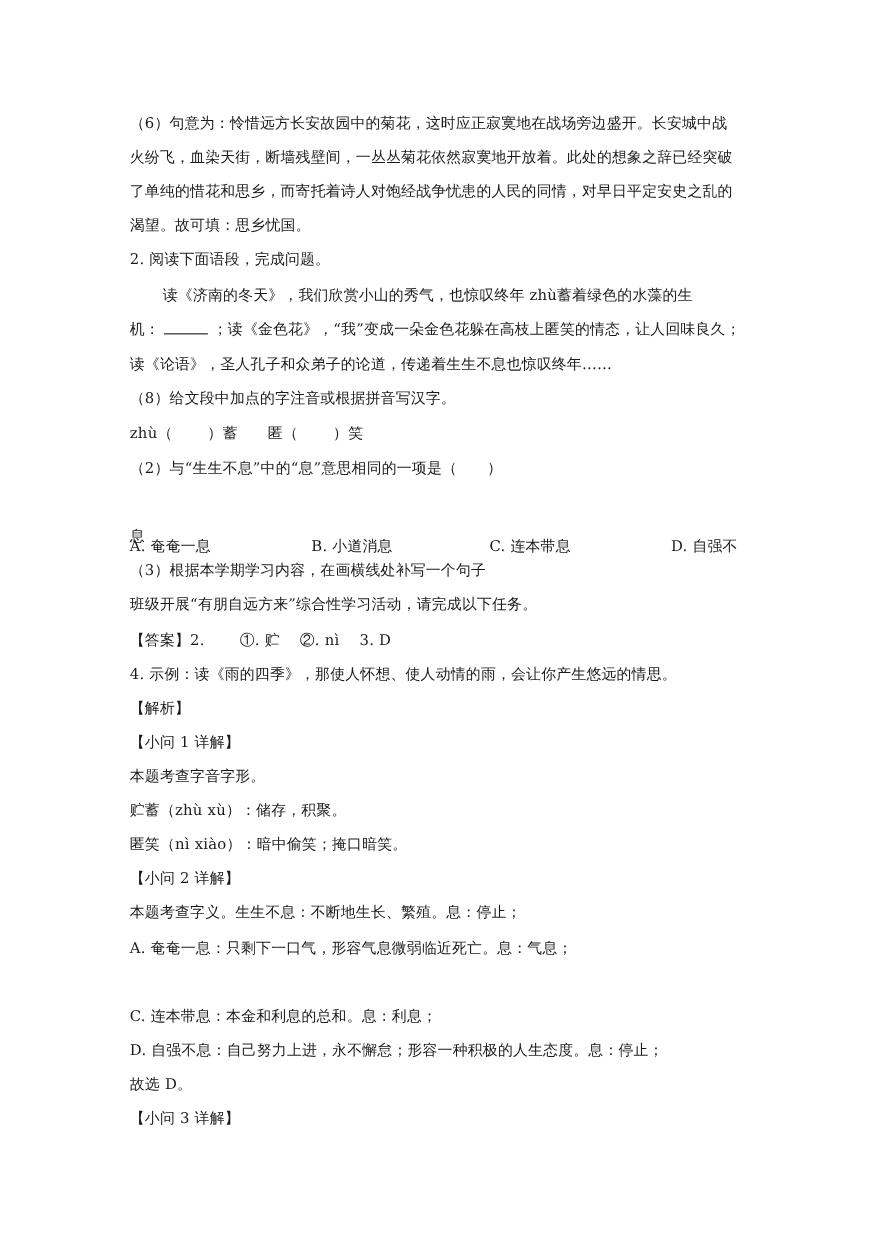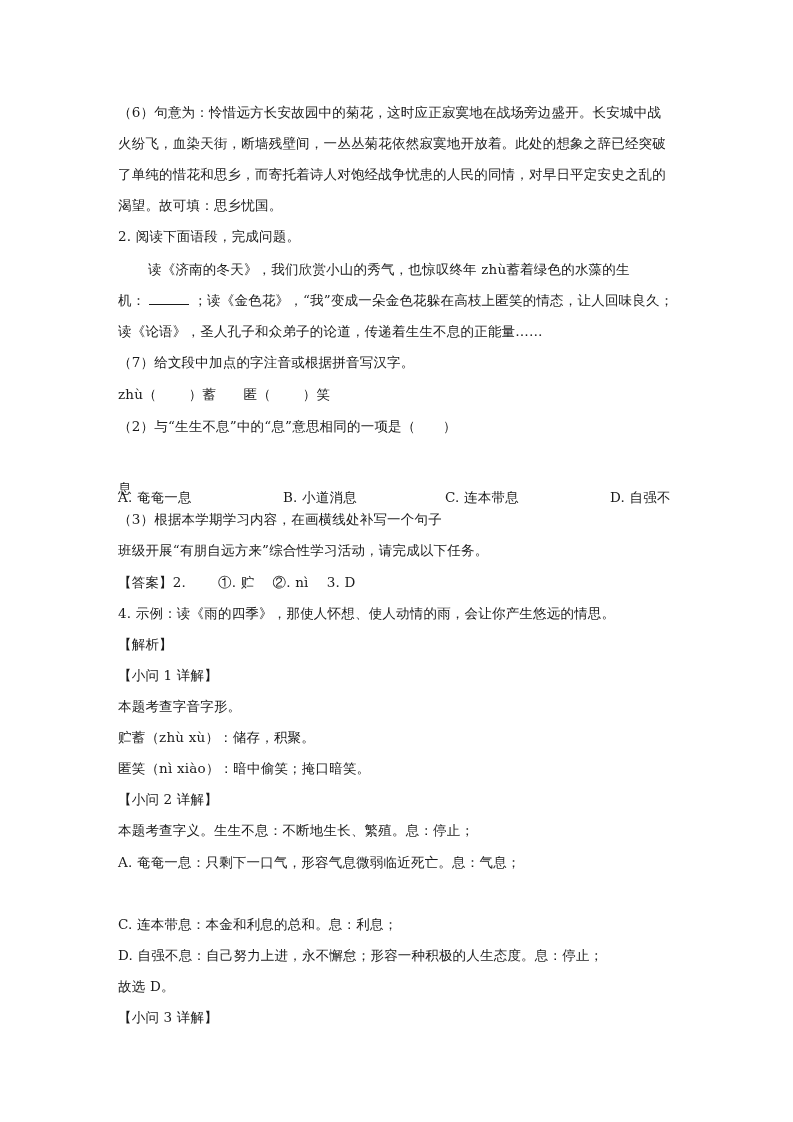--- a/index.html
+++ b/index.html
@@ -24,24 +24,24 @@
   <div class="line" style="top:164px">了单纯的惜花和思乡，而寄托着诗人对饱经战争忧患的人民的同情，对早日平定安史之乱的</div>
   <div class="line" style="top:133px">火纷飞，血染天街，断墙残壁间，一丛丛菊花依然寂寞地开放着。此处的想象之辞已经突破</div>
   <div class="line" style="top:195px">渴望。故可填：思乡忧国。</div>
 
   <div class="line" style="top:226px">2. 阅读下面语段，完成问题。</div>
   <div class="line indent" style="top:259px">读《济南的冬天》，我们欣赏小山的秀气，也惊叹终年 zhù蓄着绿色的水藻的生</div>
   <div class="line" style="top:290px">
     <span>机：</span><span class="blank"></span><span>；读《金色花》，“我”变成一朵金色花躲在高枝上匿笑的情态，让人回味良久；</span>
   </div>
   <div class="line" style="top:321px">
-    <span>读《论语》，圣人孔子和众弟子的论道，传递着</span><span class="ul">生生不息</span><span>的正能量……</span>
+    <span>读《论语》，圣人孔子和众弟子的论道，传递着</span><span class="ul">生生不息</span><span>也惊叹终年……</span>
   </div>
 
-  <div class="line" style="top:352px">（7）给文段中加点的字注音或根据拼音写汉字。</div>
+  <div class="line" style="top:352px">（8）给文段中加点的字注音或根据拼音写汉字。</div>
   <div class="line" style="top:384px">zhù（　　 ）蓄　　匿（　　 ）笑</div>
   <div class="line" style="top:416px">（2）与“生生不息”中的“息”意思相同的一项是（　　）</div>
   <div class="line" style="top:448px">
     <span class="opt optA">A. 奄奄一息</span><span class="opt optB">B. 小道消息</span><span class="opt optC">C. 连本带息</span><span class="opt">D. 自强不</span>
   </div>
   <div class="line" style="top:478px">息</div>
   <div class="line" style="top:509px">（3）根据本学期学习内容，在画横线处补写一个句子</div>
   <div class="line" style="top:540px">班级开展“有朋自远方来”综合性学习活动，请完成以下任务。</div>
 
   <div class="line" style="top:572px">【答案】2.　　 ①. 贮　 ②. nì　 3. D</div>

